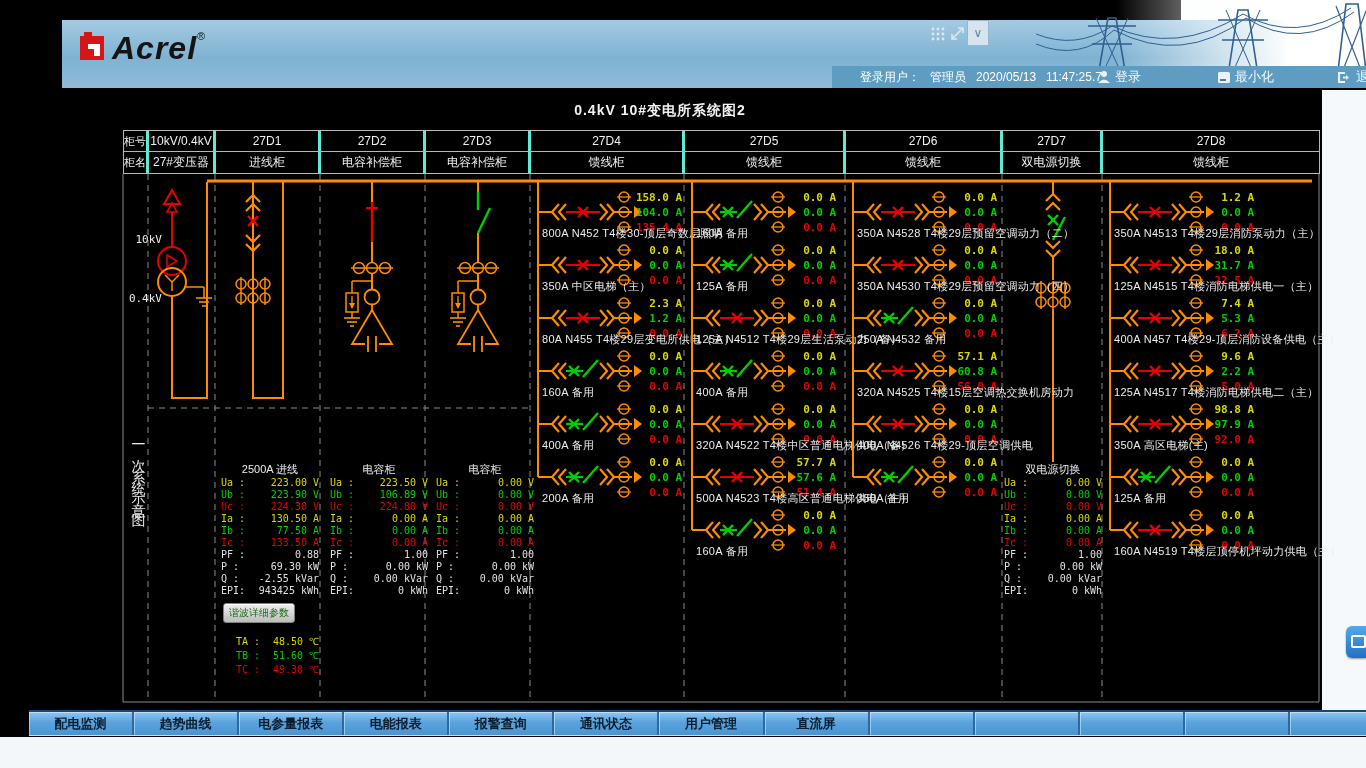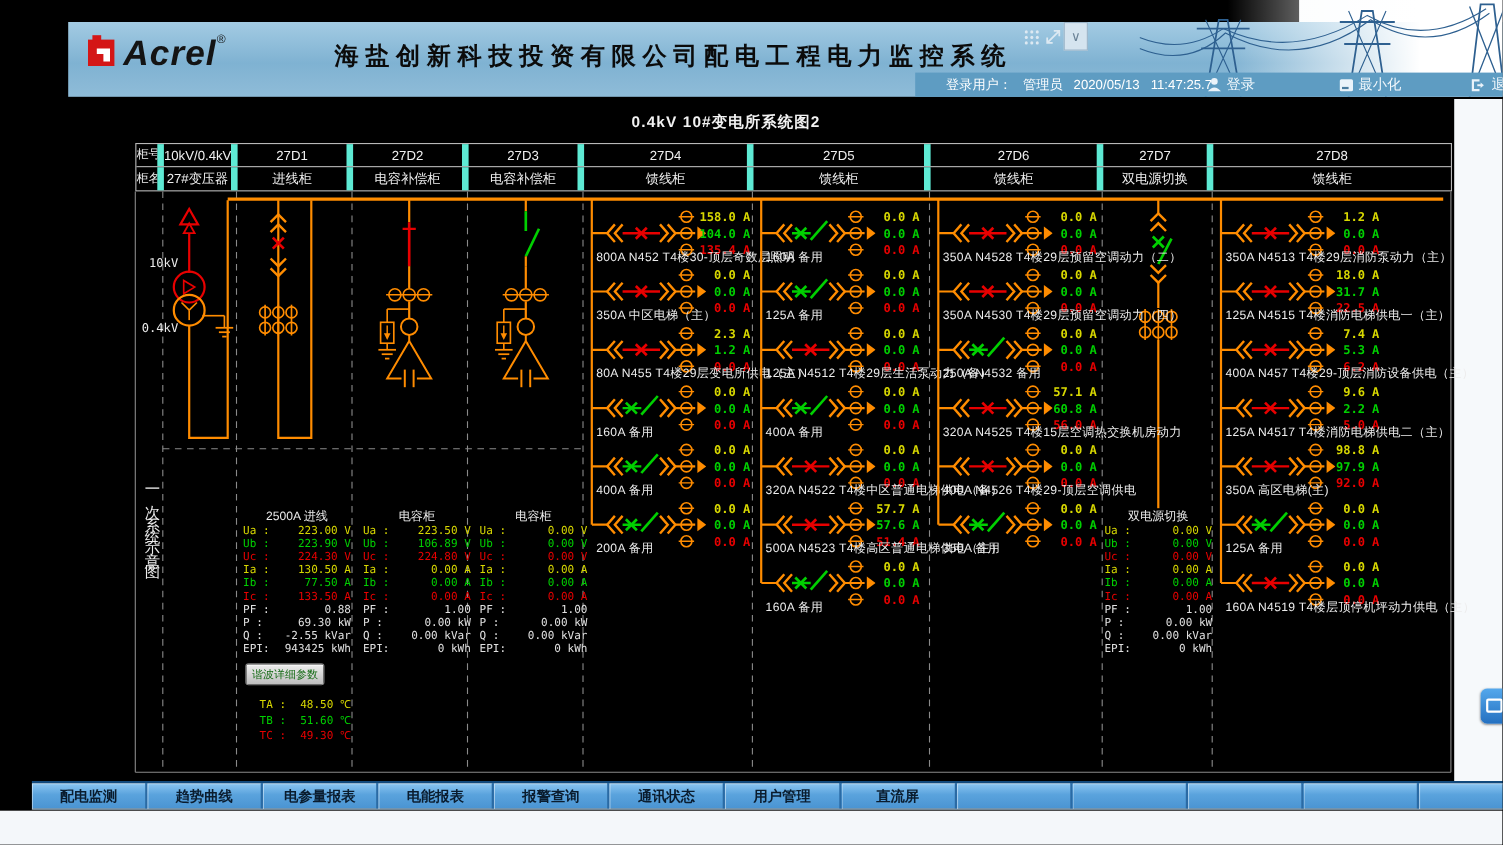--- a/index.html
+++ b/index.html
@@ -34,21 +34,21 @@
   .right-white{position:absolute;top:0;right:0;width:44px;height:620px;background:#f6f9fb;}
   .float-widget{position:absolute;top:536px;right:0;width:20px;height:32px;border-radius:6px 0 0 6px;
         background:linear-gradient(180deg,#54a8ec,#2470c0);box-shadow:0 1px 2px rgba(0,0,0,.4);}
   .float-widget:after{content:"";position:absolute;left:5px;top:9px;width:11px;height:9px;border:2px solid #fff;border-radius:2px;}
   .diagram-title{position:absolute;top:12px;left:0;width:1320px;text-align:center;
         font-size:14px;font-weight:bold;color:#f2f2f2;letter-spacing:1px;}
 
   .cab-table{position:absolute;left:123px;top:40px;width:1197px;border:1px solid #b8b8b8;}
   .cab-row{display:flex;height:21px;}
   .cab-row:first-child{border-bottom:1px solid #b8b8b8;}
-  .th{flex:none;border-right:6px solid #5eead4;color:#f0f0f0;font-size:12px;text-align:center;line-height:20px;white-space:nowrap;overflow:hidden;}
+  .th{flex:none;border-right:3px solid #5eead4;color:#f0f0f0;font-size:12px;text-align:center;line-height:20px;white-space:nowrap;overflow:hidden;}
   .th:last-child{border-right:none;}
   .w0{width:25px;font-size:11px;} .w1{width:67px;} .w2{width:105px;} .w3{width:105px;} .w4{width:105px;}
   .w5{width:154px;} .w6{width:161px;} .w7{width:157px;} .w8{width:100px;} .w9{width:216px;}
 
   .side-label{position:absolute;left:123px;top:245px;width:25px;height:280px;
         writing-mode:vertical-rl;text-orientation:upright;letter-spacing:11px;
         color:#ececec;font-size:14px;text-align:center;}
 
   .static-svg{position:absolute;left:0;top:0;width:1366px;height:620px;}
 
@@ -111,21 +111,20 @@
   </svg>
   <div class="logo">
     <svg width="34" height="36" viewBox="0 0 34 36">
       <rect x="2" y="6" width="24" height="24" fill="#d41616"></rect>
       <path d="M10 14 L22 14 L22 26 L16 26 L16 19 L10 19 Z" fill="#ffffff"></path>
       <rect x="6" y="2" width="8" height="8" fill="#d41616"></rect>
     </svg>
     <span class="logo-text">Acrel</span>
     <span class="logo-reg">®</span>
   </div>
-  <div class="band-title">海盐创新科技投资有限公司配电工程电力监控系统</div>
   <div class="mini-icons">
     <svg width="16" height="16" viewBox="0 0 16 16" style="margin-top:6px">
       <g fill="#dde9f2">
           <circle cx="3" cy="3" r="1.4"></circle>
           <circle cx="8" cy="3" r="1.4"></circle>
           <circle cx="13" cy="3" r="1.4"></circle>
       <circle cx="3" cy="8" r="1.4"></circle>
           <circle cx="8" cy="8" r="1.4"></circle>
           <circle cx="13" cy="8" r="1.4"></circle>
       <circle cx="3" cy="13" r="1.4"></circle>

